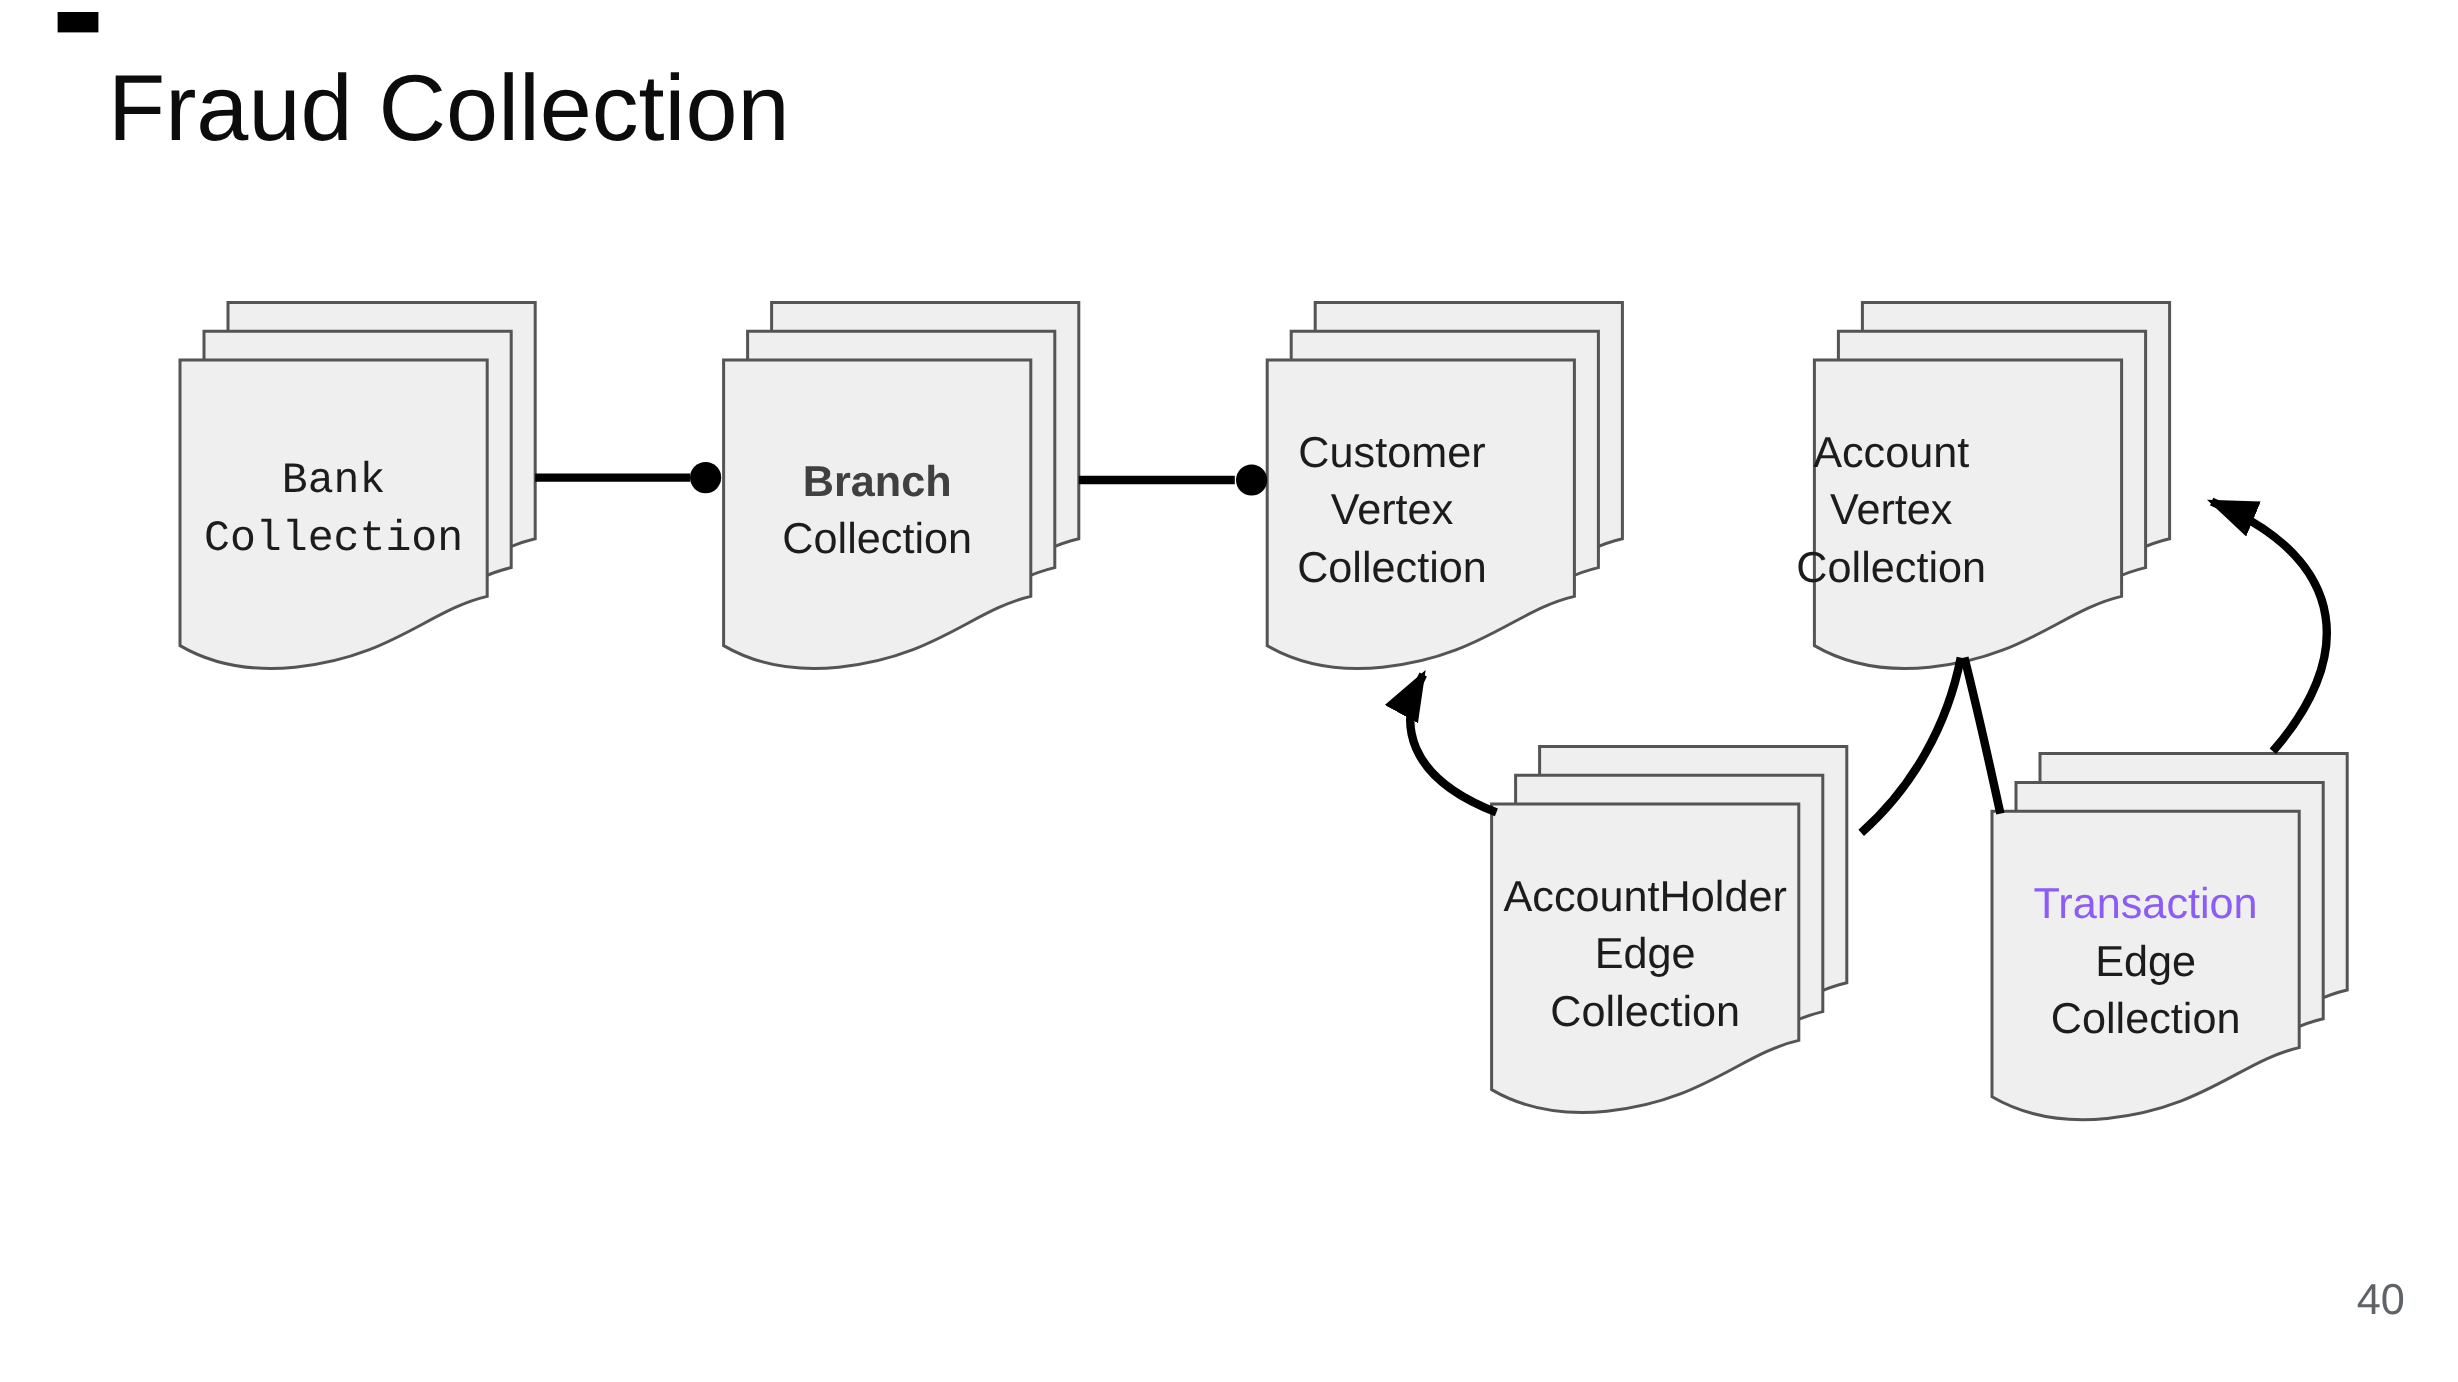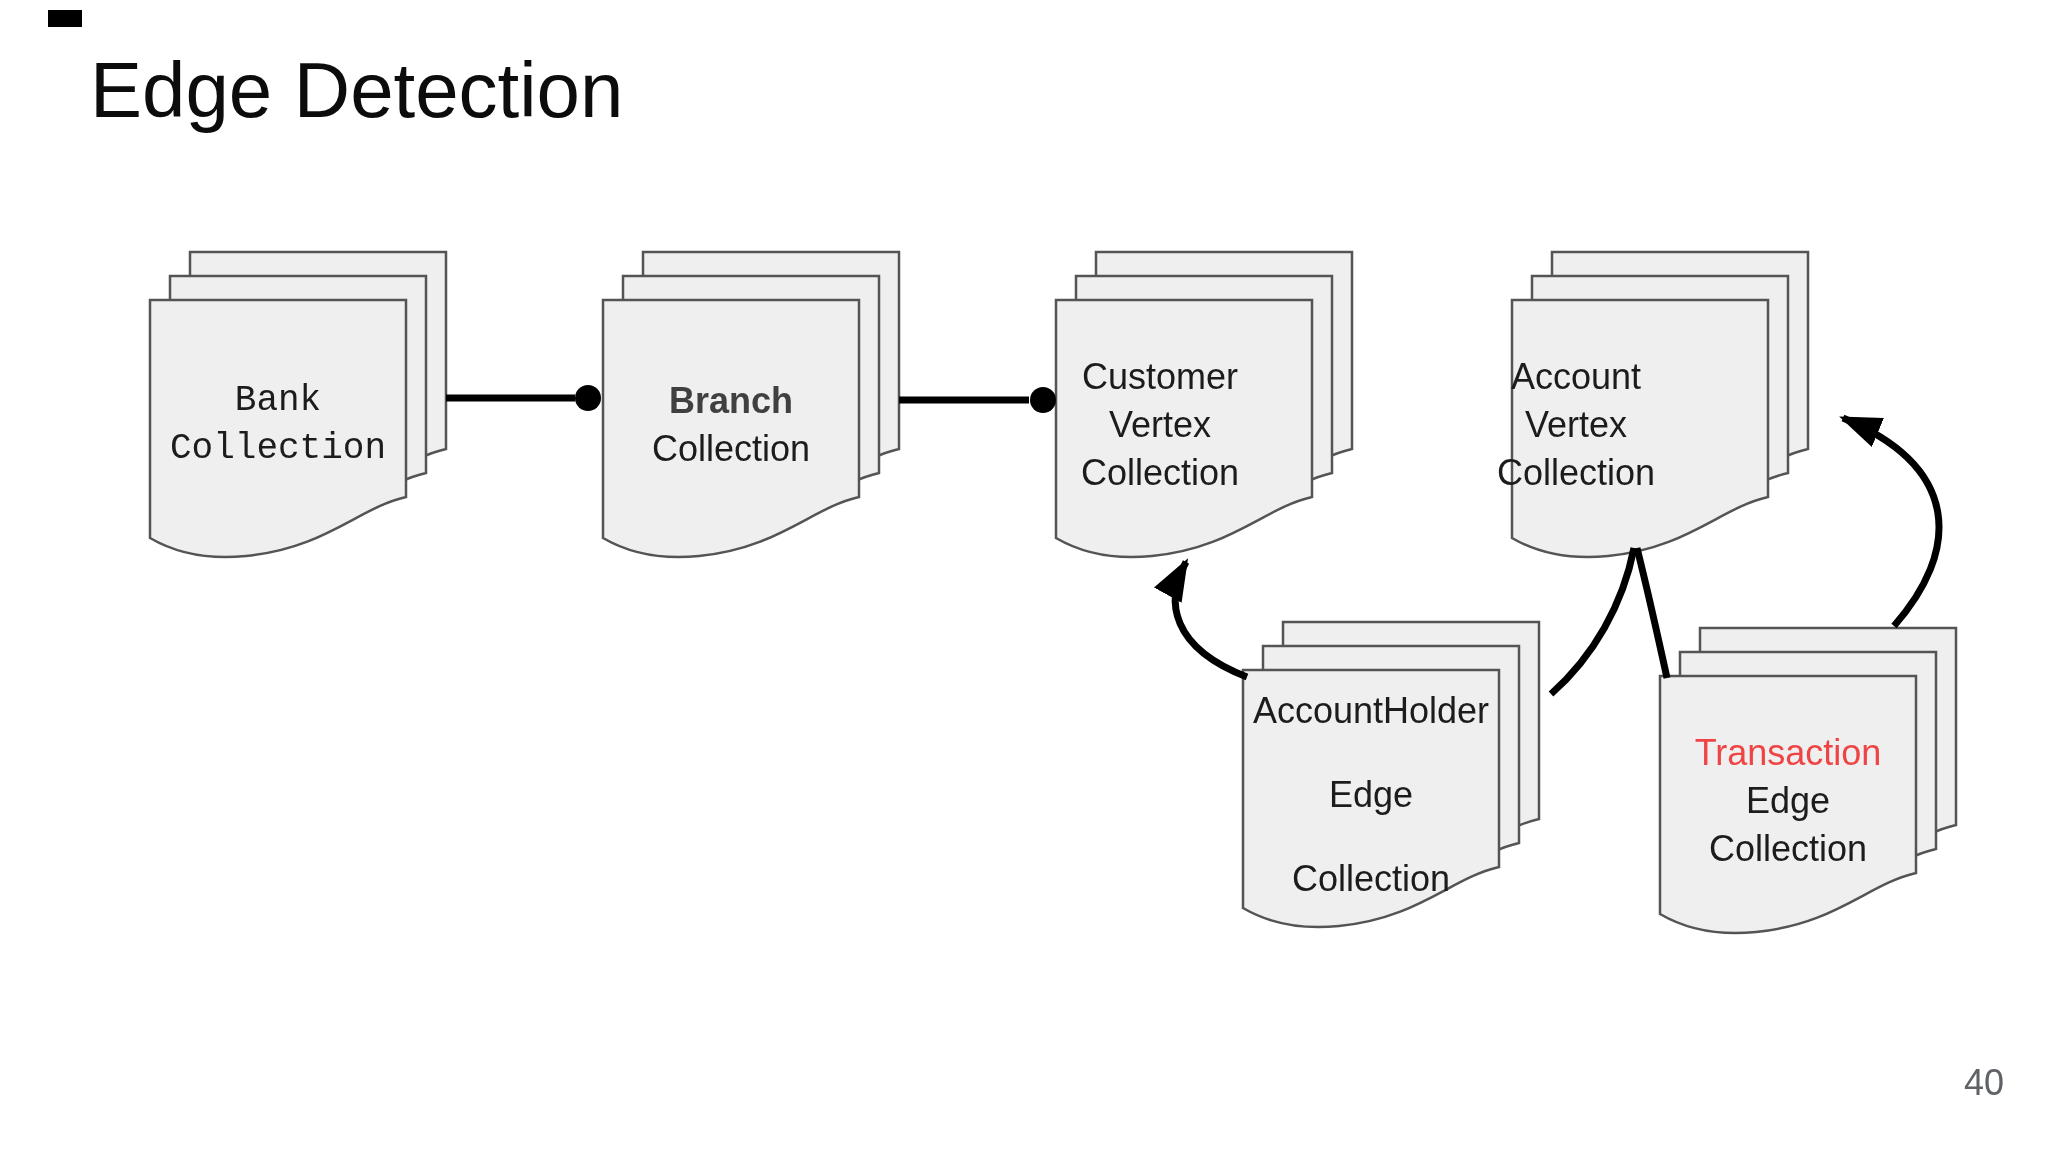--- a/index.html
+++ b/index.html
@@ -31,21 +31,21 @@
   }
   .stack-label div{
     font-size:36px;line-height:48px;color:#1c1c1c;white-space:nowrap;
   }
 </style>
 </head>
 <body>
 
 <div id="slide">
   <div id="corner-mark"></div>
-  <div id="slide-title">Edge Detection</div>
+  <div id="slide-title">Fraud Collection</div>
 
   <svg id="diagram" width="2048" height="1152" viewBox="0 0 2048 1152">
     <defs>
       <marker id="arrowhead" viewBox="0 0 8 6" refX="7.2" refY="3" markerWidth="6" markerHeight="5" orient="auto-start-reverse">
         <path d="M0,0 L8,3 L0,6 Z" fill="#000000"></path>
       </marker>
     </defs>
     <g id="stacks-layer">
         <g>
           <path d="M 0 0 L 256 0 L 256 197 C 208 208, 176 248, 96 256 C 56 260, 24 252, 0 238 Z" transform="translate(190 252)" fill="#efefef" stroke="#545454" stroke-width="2.5"></path>
@@ -114,26 +114,26 @@
       <div class="stack-label" style="left: 1032px; top: 300px;">
         <div style="color: rgb(28, 28, 28);">Customer</div>
         <div style="color: rgb(28, 28, 28);">Vertex</div>
         <div style="color: rgb(28, 28, 28);">Collection</div>
       </div>
       <div class="stack-label" style="left: 1448px; top: 300px;">
         <div style="color: rgb(28, 28, 28);">Account</div>
         <div style="color: rgb(28, 28, 28);">Vertex</div>
         <div style="color: rgb(28, 28, 28);">Collection</div>
       </div>
-      <div class="stack-label" style="left: 1243px; top: 670px; gap: 36px;">
+      <div class="stack-label" style="left: 1243px; top: 670px;">
         <div style="color: rgb(28, 28, 28);">AccountHolder</div>
         <div style="color: rgb(28, 28, 28);">Edge</div>
         <div style="color: rgb(28, 28, 28);">Collection</div>
       </div>
       <div class="stack-label" style="left: 1660px; top: 676px;">
-        <div style="color: #ef4444;">Transaction</div>
+        <div style="color: #8b5cf6;">Transaction</div>
         <div style="color: rgb(28, 28, 28);">Edge</div>
         <div style="color: rgb(28, 28, 28);">Collection</div>
       </div>
     </div>
 
   <div id="page-number">40</div>
 </div>
 
 </body></html>

